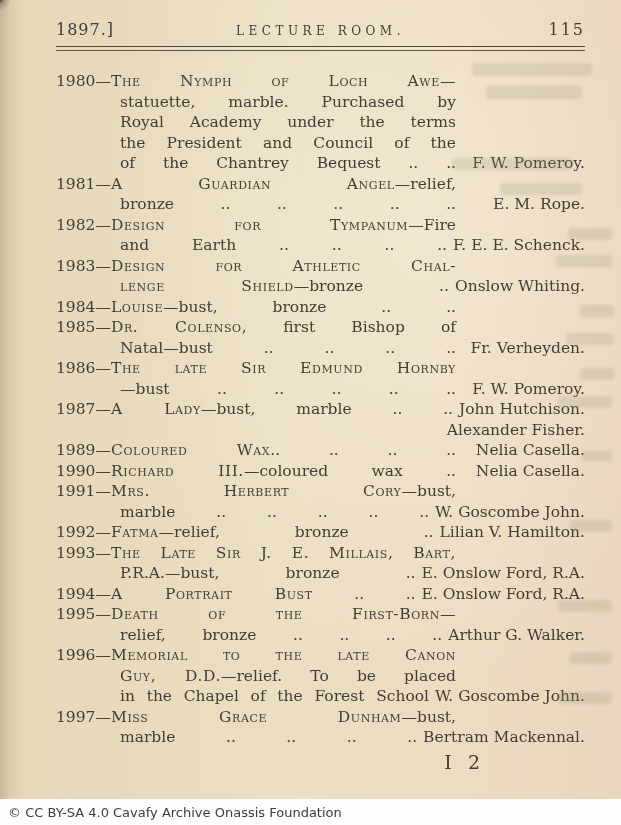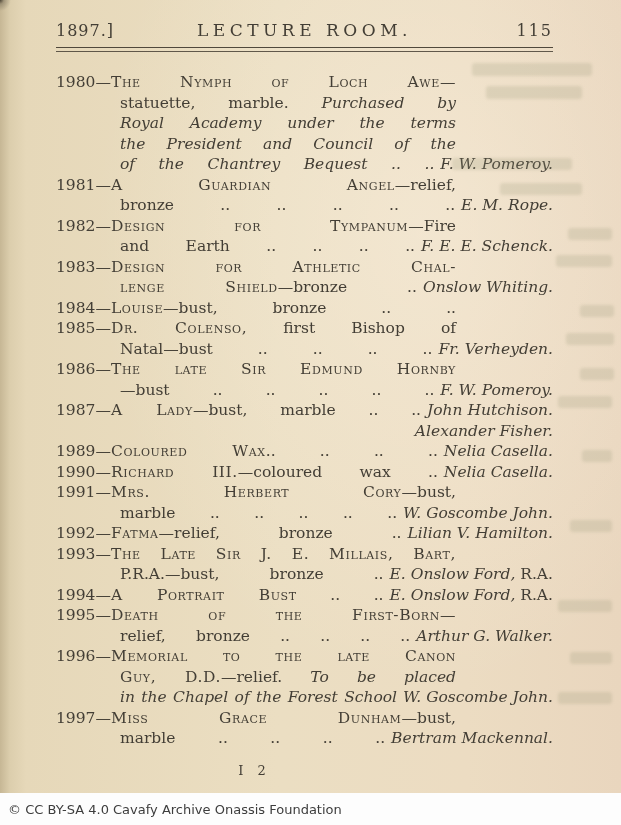--- a/index.html
+++ b/index.html
@@ -7,39 +7,39 @@
     position:relative;
     width:621px;height:825px;
     overflow:hidden;
     color:#433e35;
     font-family:"DejaVu Serif","Liberation Serif",serif;
     background:
       radial-gradient(circle at 0 0, rgba(35,30,22,0.75) 0, rgba(35,30,22,0.25) 4px, rgba(35,30,22,0) 11px),
       radial-gradient(ellipse at 68% 28%, rgba(255,248,235,0.35), rgba(255,248,235,0) 55%),
       linear-gradient(90deg,#c6b795 0,#dccead 10px,#e6d8b9 26px,#ebdec2 45%,#ecdcc2 75%,#e9d6be 100%);
   }
-  .content{position:absolute;left:56px;right:68px;top:20px;}
+  .content{position:absolute;left:56px;right:36px;top:20px;}
   .header{display:flex;align-items:baseline;font-size:16px;letter-spacing:1px;}
   .header .year{width:110px;}
-  .header .title{flex:1;text-align:center;font-size:17px;letter-spacing:4.5px;}
+  .header .title{flex:1;text-align:center;font-size:12px;letter-spacing:4.5px;}
   .header .pageno{width:110px;text-align:right;letter-spacing:2px;}
   .rule{margin-top:7px;height:3px;border-top:1.5px solid rgba(72,65,53,0.95);border-bottom:1.2px solid rgba(72,65,53,0.85);}
   .entries{margin-top:20px;font-size:15.5px;}
   .line{display:flex;align-items:baseline;line-height:20.5px;}
   .left{flex:0 1 400px;min-width:0;box-sizing:border-box;text-align:left;}
   .ind .left{padding-left:64px;}
   .left.just{text-align:justify;text-align-last:justify;}
   .right{margin-left:auto;white-space:nowrap;padding-left:6px;}
   .seg.sc{font-variant:small-caps;letter-spacing:0.6px;}
-  .seg.it{font-style:italic;}
+  .seg.it{}
   .seg.rm{font-style:normal;margin-top:12px;}
-  .signature{text-align:center;padding-right:100px;margin-top:14px;font-size:13px;letter-spacing:5px;}
+  .signature{text-align:right;padding-right:100px;margin-top:3px;font-size:19px;letter-spacing:5px;}
   .shadow-marks div{position:absolute;background:rgba(148,152,118,0.22);border-radius:3px;filter:blur(1.6px);}
   .attribution{
-    position:absolute;left:0;right:0;bottom:0;height:32px;
+    position:absolute;left:0;right:0;bottom:0;height:26px;
     background:#fdfdfd;display:flex;align-items:center;
     font-family:"DejaVu Sans","Liberation Sans",sans-serif;
     font-size:13px;color:#3d3d3d;padding-left:8px;box-sizing:border-box;
   }
 </style>
 </head>
 <body>
 
 <div class="page">
 

